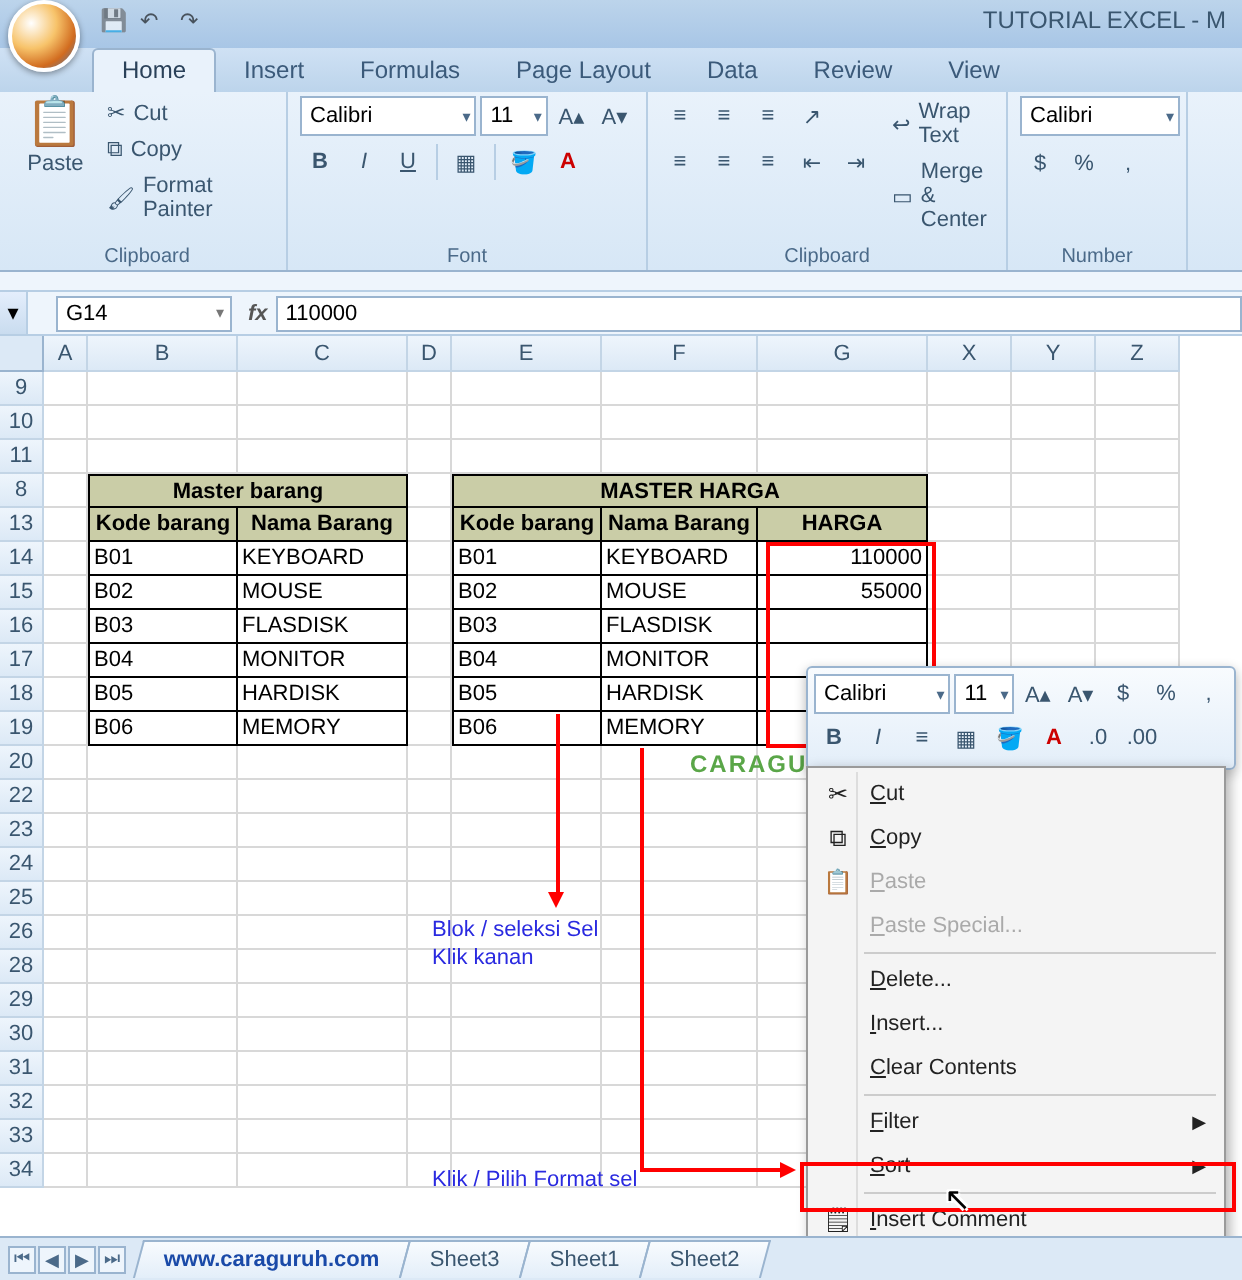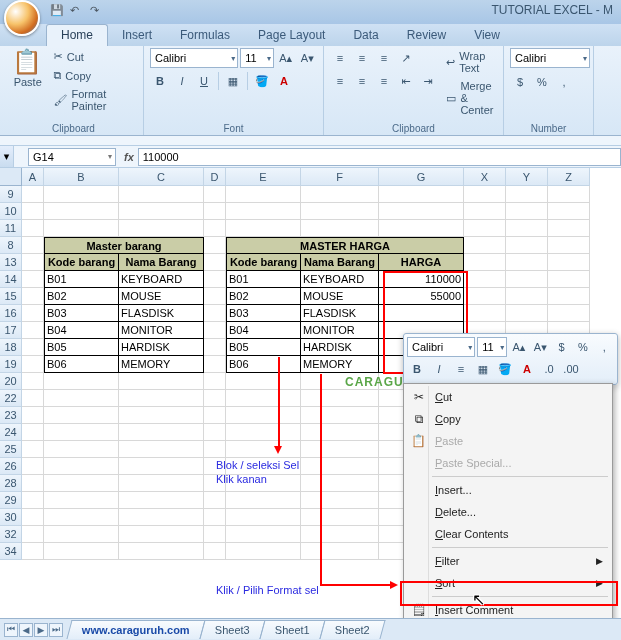--- a/index.html
+++ b/index.html
@@ -483,21 +483,47 @@
         <div class="cell" style="width: 85px;"></div>
         <div class="cell" style="width: 22px;"></div>
         <div class="cell" style="width: 75px;"></div>
         <div class="cell" style="width: 78px;"></div>
         <div class="cell" style="width: 85px;"></div>
         <div class="cell" style="width: 42px;"></div>
         <div class="cell" style="width: 42px;"></div>
         <div class="cell" style="width: 42px;"></div>
       </div>
       <div class="row">
+        <div class="rowhdr">31</div>
+        <div class="cell" style="width: 22px;"></div>
+        <div class="cell" style="width: 75px;"></div>
+        <div class="cell" style="width: 85px;"></div>
+        <div class="cell" style="width: 22px;"></div>
+        <div class="cell" style="width: 75px;"></div>
+        <div class="cell" style="width: 78px;"></div>
+        <div class="cell" style="width: 85px;"></div>
+        <div class="cell" style="width: 42px;"></div>
+        <div class="cell" style="width: 42px;"></div>
+        <div class="cell" style="width: 42px;"></div>
+      </div>
+      <div class="row">
         <div class="rowhdr">32</div>
+        <div class="cell" style="width: 22px;"></div>
+        <div class="cell" style="width: 75px;"></div>
+        <div class="cell" style="width: 85px;"></div>
+        <div class="cell" style="width: 22px;"></div>
+        <div class="cell" style="width: 75px;"></div>
+        <div class="cell" style="width: 78px;"></div>
+        <div class="cell" style="width: 85px;"></div>
+        <div class="cell" style="width: 42px;"></div>
+        <div class="cell" style="width: 42px;"></div>
+        <div class="cell" style="width: 42px;"></div>
+      </div>
+      <div class="row">
+        <div class="rowhdr">33</div>
         <div class="cell" style="width: 22px;"></div>
         <div class="cell" style="width: 75px;"></div>
         <div class="cell" style="width: 85px;"></div>
         <div class="cell" style="width: 22px;"></div>
         <div class="cell" style="width: 75px;"></div>
         <div class="cell" style="width: 78px;"></div>
         <div class="cell" style="width: 85px;"></div>
         <div class="cell" style="width: 42px;"></div>
         <div class="cell" style="width: 42px;"></div>
         <div class="cell" style="width: 42px;"></div>
@@ -572,24 +598,24 @@
     </div>
     <div class="ctx-item disabled">
       <span class="ic">📋</span>
       <span><u>P</u>aste</span>
     </div>
     <div class="ctx-item disabled">
       <span><u>P</u>aste Special...</span>
     </div>
     <div class="ctx-sep"></div>
     <div class="ctx-item">
+      <span><u>D</u>elete...</span>
+    </div>
+    <div class="ctx-item">
       <span><u>I</u>nsert...</span>
-    </div>
-    <div class="ctx-item">
-      <span><u>D</u>elete...</span>
     </div>
     <div class="ctx-item">
       <span><u>C</u>lear Contents</span>
     </div>
     <div class="ctx-sep"></div>
     <div class="ctx-item">
       <span><u>F</u>ilter</span>
       <span class="sub">▶</span>
     </div>
     <div class="ctx-item">

